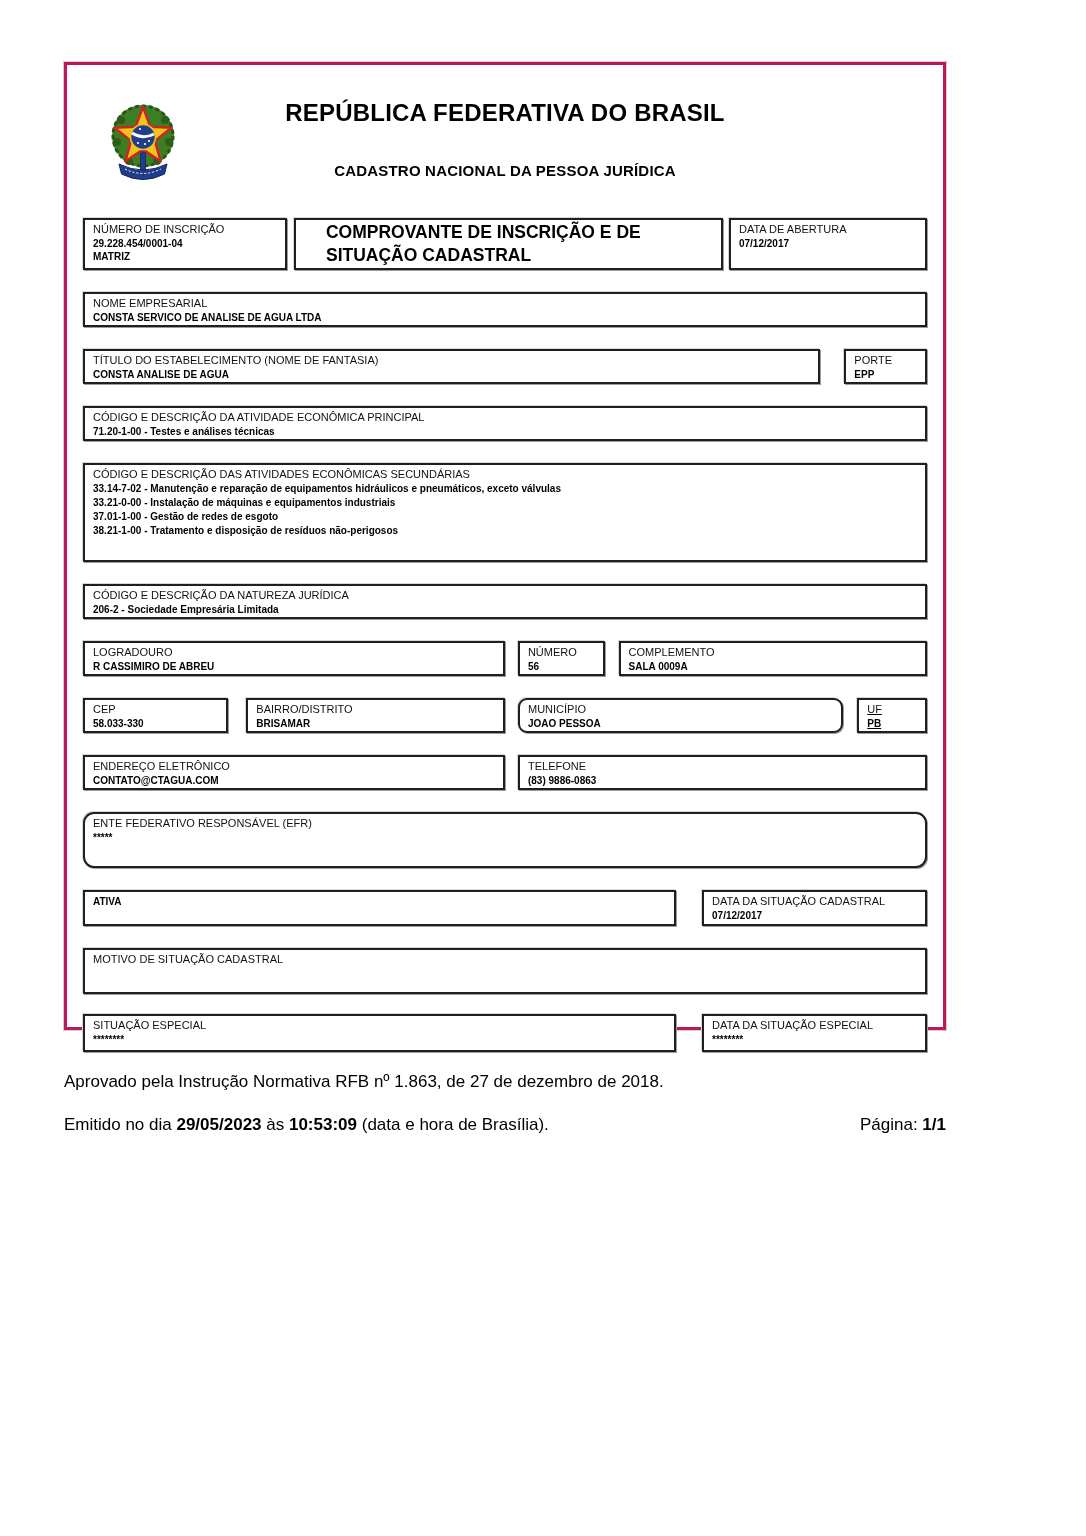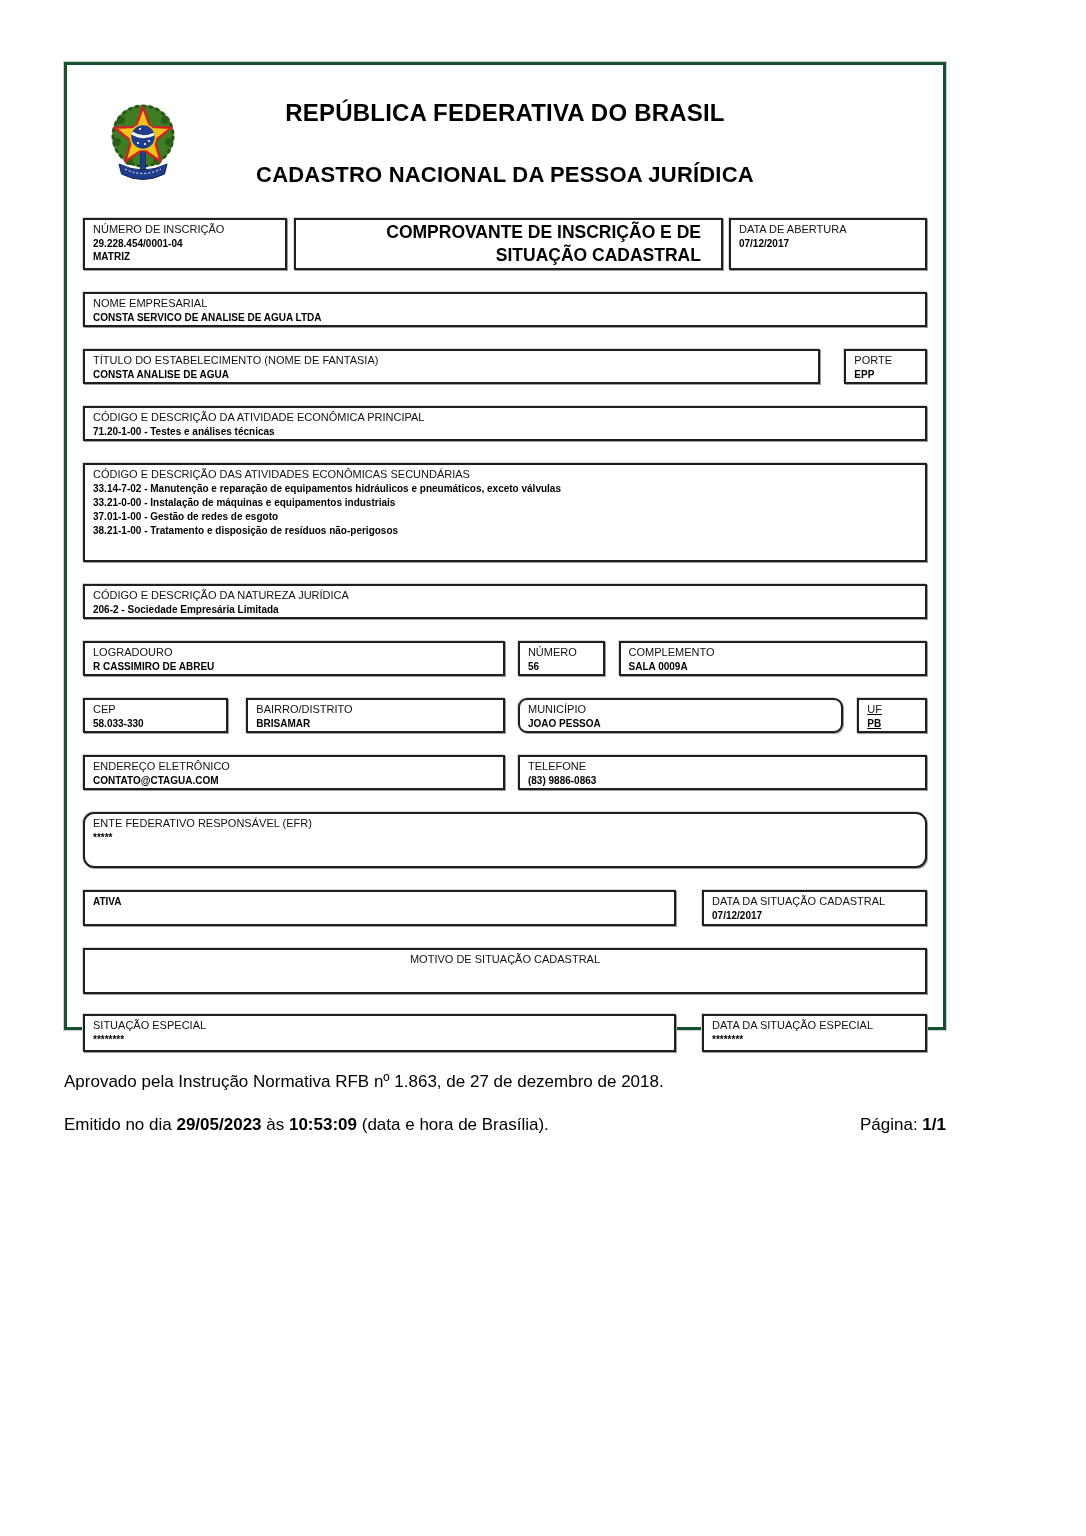--- a/index.html
+++ b/index.html
@@ -3,41 +3,41 @@
 <meta charset="utf-8">
 <style>
   * { margin:0; padding:0; box-sizing:border-box; }
   html,body { background:#ffffff; }
   body {
     width:1086px; height:1536px; position:relative;
     font-family:"Liberation Sans", sans-serif; color:#000;
   }
   .frame {
     position:absolute; left:64px; top:62px; width:882px; height:968px;
-    border:3px solid #14532d; background:#fff;
+    border:3px solid #be185d; background:#fff;
     box-shadow:0 0 0 1px #cfcfcf;
   }
   .content { padding:0 16px; }
   
   .hdr { position:relative; height:153px; }
   .emblem { position:absolute; left:26px; top:33px; width:68px; height:92px; }
   .h-title { text-align:center; font-weight:bold; font-size:24px; padding-top:34px; letter-spacing:0.2px; }
-  .h-sub { text-align:center; font-weight:bold; font-size:22px; margin-top:35px; letter-spacing:0.2px; }
+  .h-sub { text-align:center; font-weight:bold; font-size:15px; margin-top:35px; letter-spacing:0.2px; }
   
   .row { display:flex; margin-top:22px; align-items:stretch; }
   .box {
     border:2px solid #1f1f1f; background:#fff; padding:3px 8px 4px;
     box-shadow:1px 1px 0 #9c9c9c, -1px -1px 0 #d7d7d7; overflow:hidden;
   }
   .lbl { font-size:11px; line-height:1.25; color:#111; white-space:nowrap; }
   .val { font-size:10px; font-weight:bold; line-height:1.25; margin-top:1px; white-space:nowrap; }
   .val-list .val { white-space:nowrap; margin-top:1.5px; }
   .ctitle {
-    display:flex; align-items:center; justify-content:center; text-align:right;
-    font-weight:bold; font-size:17.5px; line-height:1.3; padding:2px 20px;
+    display:flex; align-items:center; justify-content:center; text-align:left;
+    font-weight:bold; font-size:17.5px; line-height:1.3; padding:2px 30px;
   }
   
   .r1 { margin-top:0; }
   .r1 .c1 { width:205px; height:52px; }
   .r1 .c2 { width:431px; height:52px; margin-left:7px; }
   .r1 .c3 { width:199px; height:52px; margin-left:6px; }
   .h34 { height:35px; }
   .full { width:848px; }
   .r3 .c1 { width:741px; }
   .r3 .c2 { width:83px; margin-left:24px; }
@@ -207,21 +207,21 @@
     <div class="row r11">
       <div class="box c1">
         <div class="val">ATIVA</div>
       </div>
       <div class="box c2">
         <div class="lbl">DATA DA SITUAÇÃO CADASTRAL</div>
         <div class="val">07/12/2017</div>
       </div>
     </div>
 
-    <div class="row" style="text-align:center;">
+    <div class="row" style="">
       <div class="box r12-box">
         <div class="lbl">MOTIVO DE SITUAÇÃO CADASTRAL</div>
         <div class="val"></div>
       </div>
     </div>
 
     <div class="row r13">
       <div class="box c1">
         <div class="lbl">SITUAÇÃO ESPECIAL</div>
         <div class="val">********</div>

